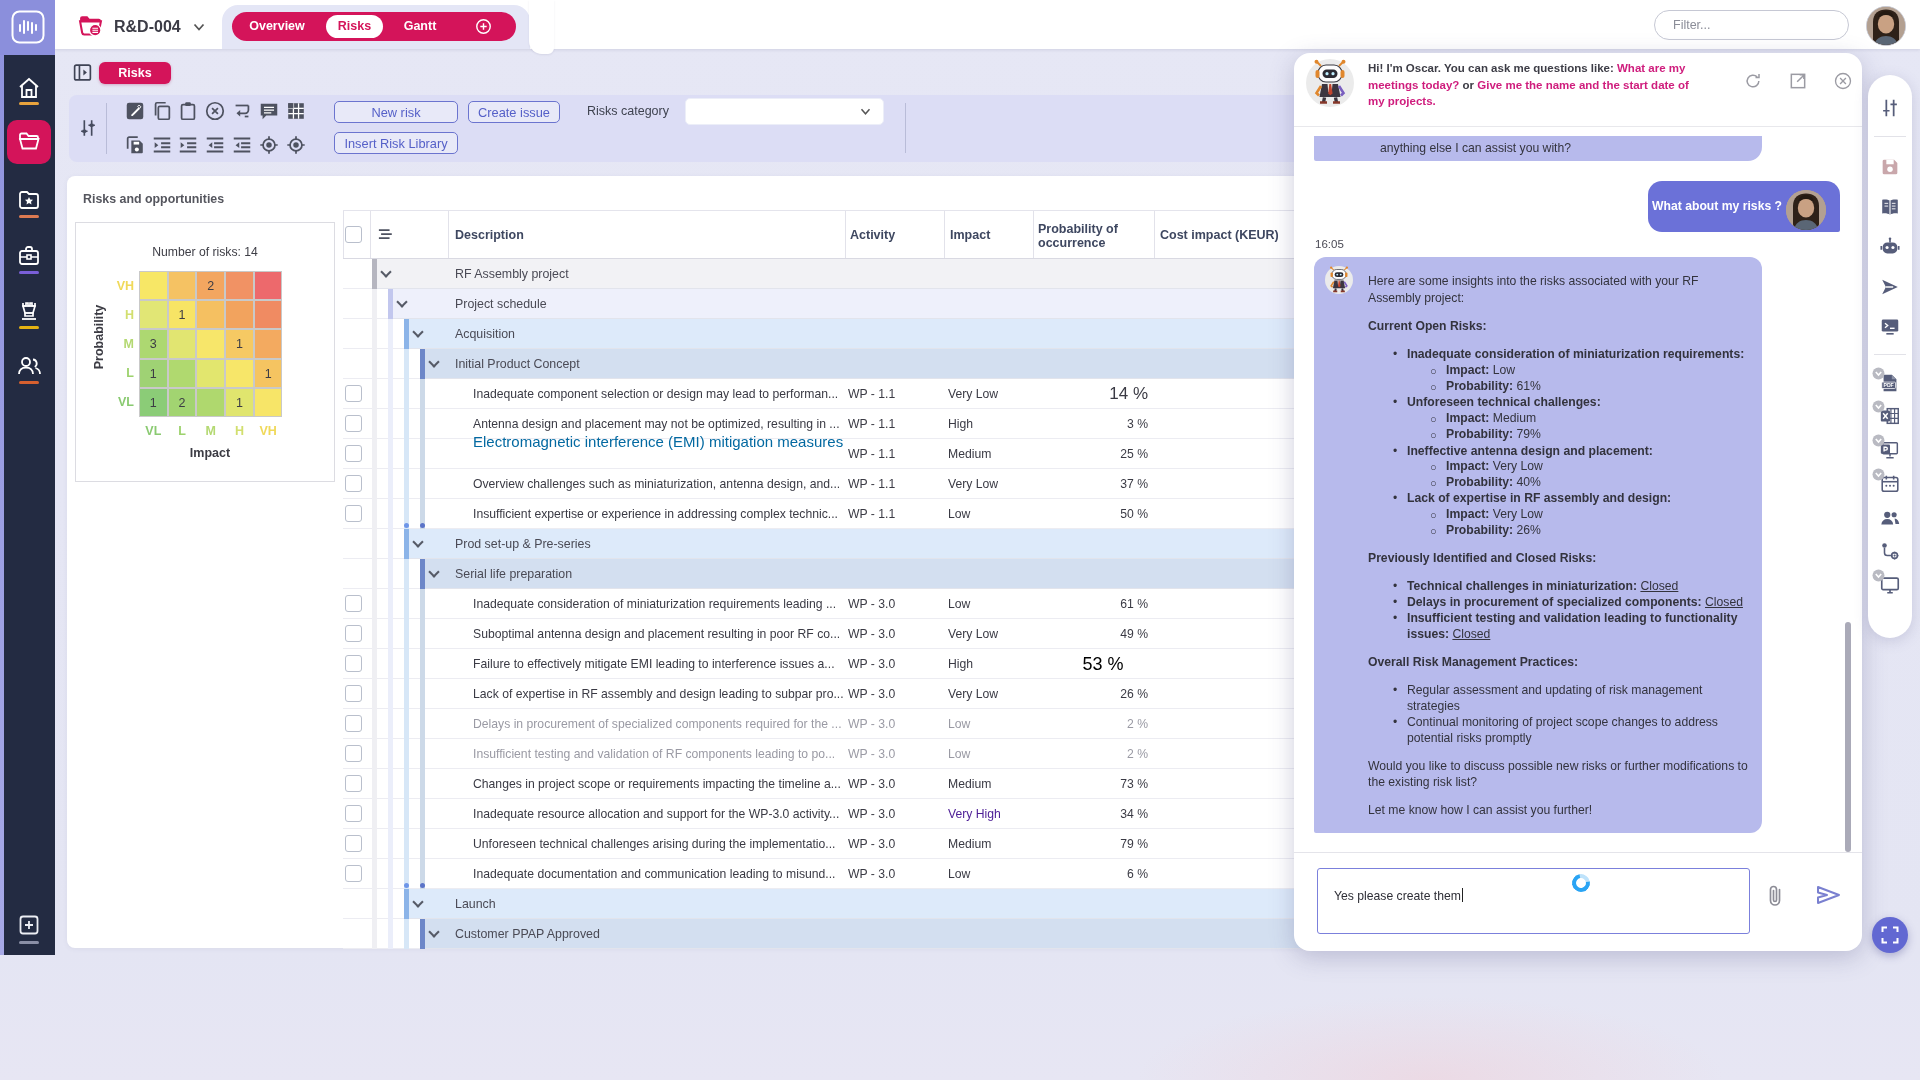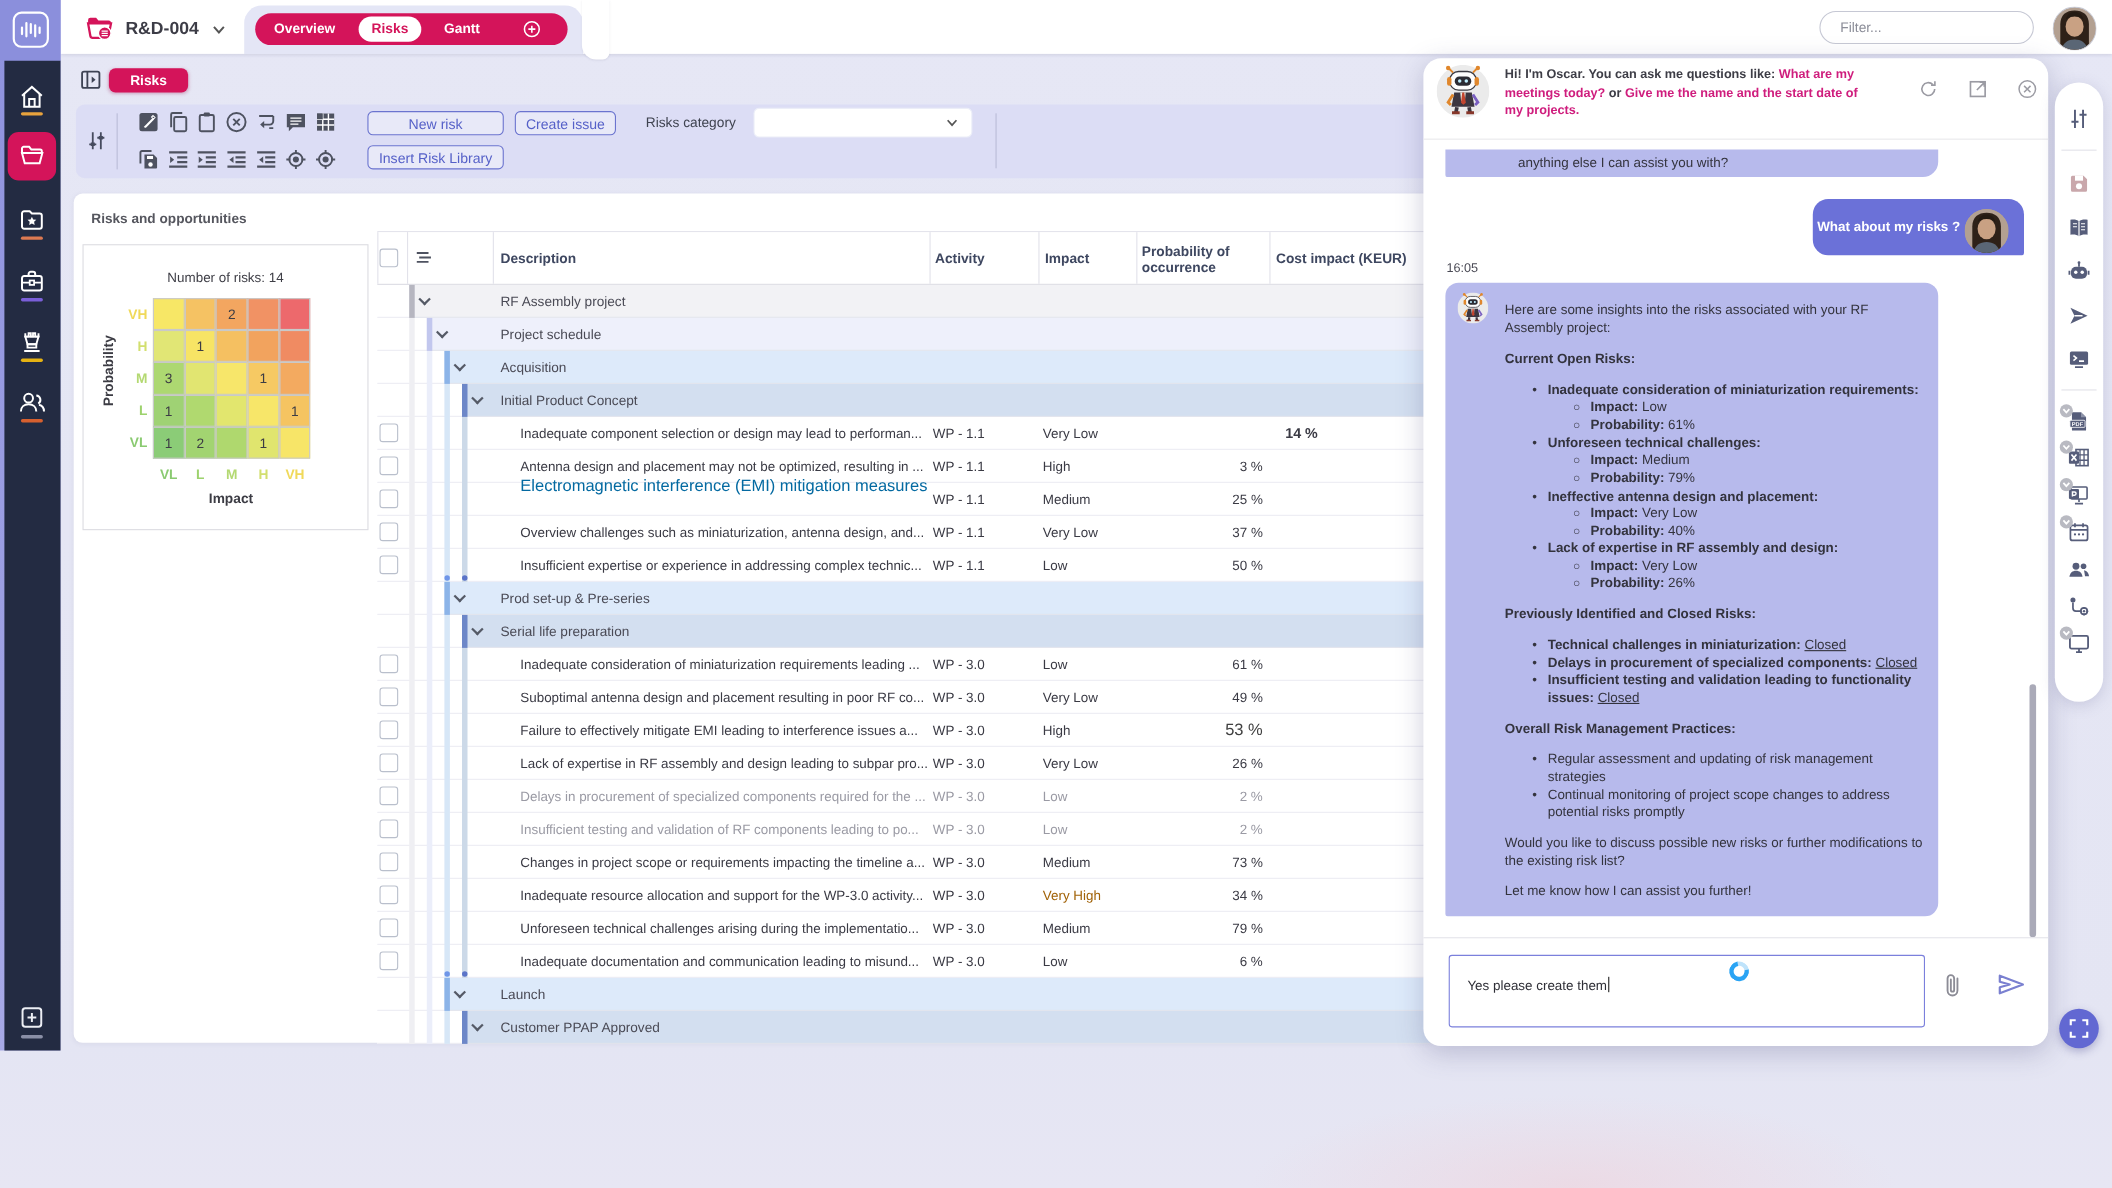--- a/index.html
+++ b/index.html
@@ -257,21 +257,21 @@
 <div style="position:absolute;left:343px;top:349px;width:961px;height:30px;background:#fff;border-bottom:1px solid #ececf2;"></div>
 <div style="position:absolute;left:420px;top:349px;width:884px;height:29px;background:#d3dff0;border-bottom:1px solid #e2e4ec;box-sizing:content-box;"></div>
 <div style="position:absolute;left:420px;top:349px;width:5px;height:30px;background:#6d87c8;z-index:5;"></div>
 <div class="chev" style="left:430px;top:358px;"></div>
 <div style="position:absolute;left:455px;top:349px;width:600px;height:30px;line-height:30px;font-size:12.4px;color:#4a4a55;">Initial Product Concept</div>
 <div style="position:absolute;left:343px;top:379px;width:961px;height:30px;background:#fff;border-bottom:1px solid #ececf2;"></div>
 <div class="cb" style="left:345px;top:385px;"></div>
 <div style="position:absolute;left:473px;top:379px;width:375px;height:30px;line-height:30px;font-size:12.2px;color:#3a3a44;white-space:nowrap;overflow:hidden;">Inadequate component selection or design may lead to performan...</div>
 <div style="position:absolute;left:848px;top:379px;width:90px;height:30px;line-height:30px;font-size:12.2px;color:#3a3a44;">WP - 1.1</div>
 <div style="position:absolute;left:948px;top:379px;width:90px;height:30px;line-height:30px;font-size:12.2px;color:#3a3a44;">Very Low</div>
-<div style="position:absolute;left:1108px;top:379px;width:90px;height:30px;line-height:30px;font-size:13px;color:#3a3a44;text-align:right;font-weight:bold;">14 %</div>
+<div style="position:absolute;left:1058px;top:379px;width:90px;height:30px;line-height:30px;font-size:17px;color:#3a3a44;text-align:right;">14 %</div>
 <div style="position:absolute;left:343px;top:409px;width:961px;height:30px;background:#fff;border-bottom:1px solid #ececf2;"></div>
 <div class="cb" style="left:345px;top:415px;"></div>
 <div style="position:absolute;left:473px;top:409px;width:375px;height:30px;line-height:30px;font-size:12.2px;color:#3a3a44;white-space:nowrap;overflow:hidden;">Antenna design and placement may not be optimized, resulting in ...</div>
 <div style="position:absolute;left:848px;top:409px;width:90px;height:30px;line-height:30px;font-size:12.2px;color:#3a3a44;">WP - 1.1</div>
 <div style="position:absolute;left:948px;top:409px;width:90px;height:30px;line-height:30px;font-size:12.2px;color:#3a3a44;">High</div>
 <div style="position:absolute;left:1058px;top:409px;width:90px;height:30px;line-height:30px;font-size:12.2px;color:#3a3a44;text-align:right;">3 %</div>
 <div style="position:absolute;left:343px;top:439px;width:961px;height:30px;background:#fff;border-bottom:1px solid #ececf2;"></div>
 <div class="cb" style="left:345px;top:445px;"></div>
 <div style="position:absolute;left:473px;top:427px;width:375px;height:30px;line-height:30px;font-size:15px;color:#0369a1;white-space:nowrap;overflow:hidden;">Electromagnetic interference (EMI) mitigation measures may not b...</div>
 <div style="position:absolute;left:848px;top:439px;width:90px;height:30px;line-height:30px;font-size:12.2px;color:#3a3a44;">WP - 1.1</div>
@@ -309,21 +309,21 @@
 <div class="cb" style="left:345px;top:625px;"></div>
 <div style="position:absolute;left:473px;top:619px;width:375px;height:30px;line-height:30px;font-size:12.2px;color:#3a3a44;white-space:nowrap;overflow:hidden;">Suboptimal antenna design and placement resulting in poor RF co...</div>
 <div style="position:absolute;left:848px;top:619px;width:90px;height:30px;line-height:30px;font-size:12.2px;color:#3a3a44;">WP - 3.0</div>
 <div style="position:absolute;left:948px;top:619px;width:90px;height:30px;line-height:30px;font-size:12.2px;color:#3a3a44;">Very Low</div>
 <div style="position:absolute;left:1058px;top:619px;width:90px;height:30px;line-height:30px;font-size:12.2px;color:#3a3a44;text-align:right;">49 %</div>
 <div style="position:absolute;left:343px;top:649px;width:961px;height:30px;background:#fff;border-bottom:1px solid #ececf2;"></div>
 <div class="cb" style="left:345px;top:655px;"></div>
 <div style="position:absolute;left:473px;top:649px;width:375px;height:30px;line-height:30px;font-size:12.2px;color:#3a3a44;white-space:nowrap;overflow:hidden;">Failure to effectively mitigate EMI leading to interference issues a...</div>
 <div style="position:absolute;left:848px;top:649px;width:90px;height:30px;line-height:30px;font-size:12.2px;color:#3a3a44;">WP - 3.0</div>
 <div style="position:absolute;left:948px;top:649px;width:90px;height:30px;line-height:30px;font-size:12.2px;color:#3a3a44;">High</div>
-<div style="position:absolute;left:1058px;top:649px;width:90px;height:30px;line-height:30px;font-size:15px;color:#404040;text-align:right;">53 %</div>
+<div style="position:absolute;left:1058px;top:649px;width:90px;height:30px;line-height:30px;font-size:18px;color:#000000;text-align:center;">53 %</div>
 <div style="position:absolute;left:343px;top:679px;width:961px;height:30px;background:#fff;border-bottom:1px solid #ececf2;"></div>
 <div class="cb" style="left:345px;top:685px;"></div>
 <div style="position:absolute;left:473px;top:679px;width:375px;height:30px;line-height:30px;font-size:12.2px;color:#3a3a44;white-space:nowrap;overflow:hidden;">Lack of expertise in RF assembly and design leading to subpar pro...</div>
 <div style="position:absolute;left:848px;top:679px;width:90px;height:30px;line-height:30px;font-size:12.2px;color:#3a3a44;">WP - 3.0</div>
 <div style="position:absolute;left:948px;top:679px;width:90px;height:30px;line-height:30px;font-size:12.2px;color:#3a3a44;">Very Low</div>
 <div style="position:absolute;left:1058px;top:679px;width:90px;height:30px;line-height:30px;font-size:12.2px;color:#3a3a44;text-align:right;">26 %</div>
 <div style="position:absolute;left:343px;top:709px;width:961px;height:30px;background:#fff;border-bottom:1px solid #ececf2;"></div>
 <div class="cb" style="left:345px;top:715px;"></div>
 <div style="position:absolute;left:473px;top:709px;width:375px;height:30px;line-height:30px;font-size:12.2px;color:#9a9aa4;white-space:nowrap;overflow:hidden;">Delays in procurement of specialized components required for the ...</div>
 <div style="position:absolute;left:848px;top:709px;width:90px;height:30px;line-height:30px;font-size:12.2px;color:#9a9aa4;">WP - 3.0</div>
@@ -338,21 +338,21 @@
 <div style="position:absolute;left:343px;top:769px;width:961px;height:30px;background:#fff;border-bottom:1px solid #ececf2;"></div>
 <div class="cb" style="left:345px;top:775px;"></div>
 <div style="position:absolute;left:473px;top:769px;width:375px;height:30px;line-height:30px;font-size:12.2px;color:#3a3a44;white-space:nowrap;overflow:hidden;">Changes in project scope or requirements impacting the timeline a...</div>
 <div style="position:absolute;left:848px;top:769px;width:90px;height:30px;line-height:30px;font-size:12.2px;color:#3a3a44;">WP - 3.0</div>
 <div style="position:absolute;left:948px;top:769px;width:90px;height:30px;line-height:30px;font-size:12.2px;color:#3a3a44;">Medium</div>
 <div style="position:absolute;left:1058px;top:769px;width:90px;height:30px;line-height:30px;font-size:12.2px;color:#3a3a44;text-align:right;">73 %</div>
 <div style="position:absolute;left:343px;top:799px;width:961px;height:30px;background:#fff;border-bottom:1px solid #ececf2;"></div>
 <div class="cb" style="left:345px;top:805px;"></div>
 <div style="position:absolute;left:473px;top:799px;width:375px;height:30px;line-height:30px;font-size:12.2px;color:#3a3a44;white-space:nowrap;overflow:hidden;">Inadequate resource allocation and support for the WP-3.0 activity...</div>
 <div style="position:absolute;left:848px;top:799px;width:90px;height:30px;line-height:30px;font-size:12.2px;color:#3a3a44;">WP - 3.0</div>
-<div style="position:absolute;left:948px;top:799px;width:90px;height:30px;line-height:30px;font-size:12.2px;color:#a16207;">Very High</div>
+<div style="position:absolute;left:948px;top:799px;width:90px;height:30px;line-height:30px;font-size:12.2px;color:#4c1d95;">Very High</div>
 <div style="position:absolute;left:1058px;top:799px;width:90px;height:30px;line-height:30px;font-size:12.2px;color:#3a3a44;text-align:right;">34 %</div>
 <div style="position:absolute;left:343px;top:829px;width:961px;height:30px;background:#fff;border-bottom:1px solid #ececf2;"></div>
 <div class="cb" style="left:345px;top:835px;"></div>
 <div style="position:absolute;left:473px;top:829px;width:375px;height:30px;line-height:30px;font-size:12.2px;color:#3a3a44;white-space:nowrap;overflow:hidden;">Unforeseen technical challenges arising during the implementatio...</div>
 <div style="position:absolute;left:848px;top:829px;width:90px;height:30px;line-height:30px;font-size:12.2px;color:#3a3a44;">WP - 3.0</div>
 <div style="position:absolute;left:948px;top:829px;width:90px;height:30px;line-height:30px;font-size:12.2px;color:#3a3a44;">Medium</div>
 <div style="position:absolute;left:1058px;top:829px;width:90px;height:30px;line-height:30px;font-size:12.2px;color:#3a3a44;text-align:right;">79 %</div>
 <div style="position:absolute;left:343px;top:859px;width:961px;height:30px;background:#fff;border-bottom:1px solid #ececf2;"></div>
 <div class="cb" style="left:345px;top:865px;"></div>
 <div style="position:absolute;left:473px;top:859px;width:375px;height:30px;line-height:30px;font-size:12.2px;color:#3a3a44;white-space:nowrap;overflow:hidden;">Inadequate documentation and communication leading to misund...</div>

